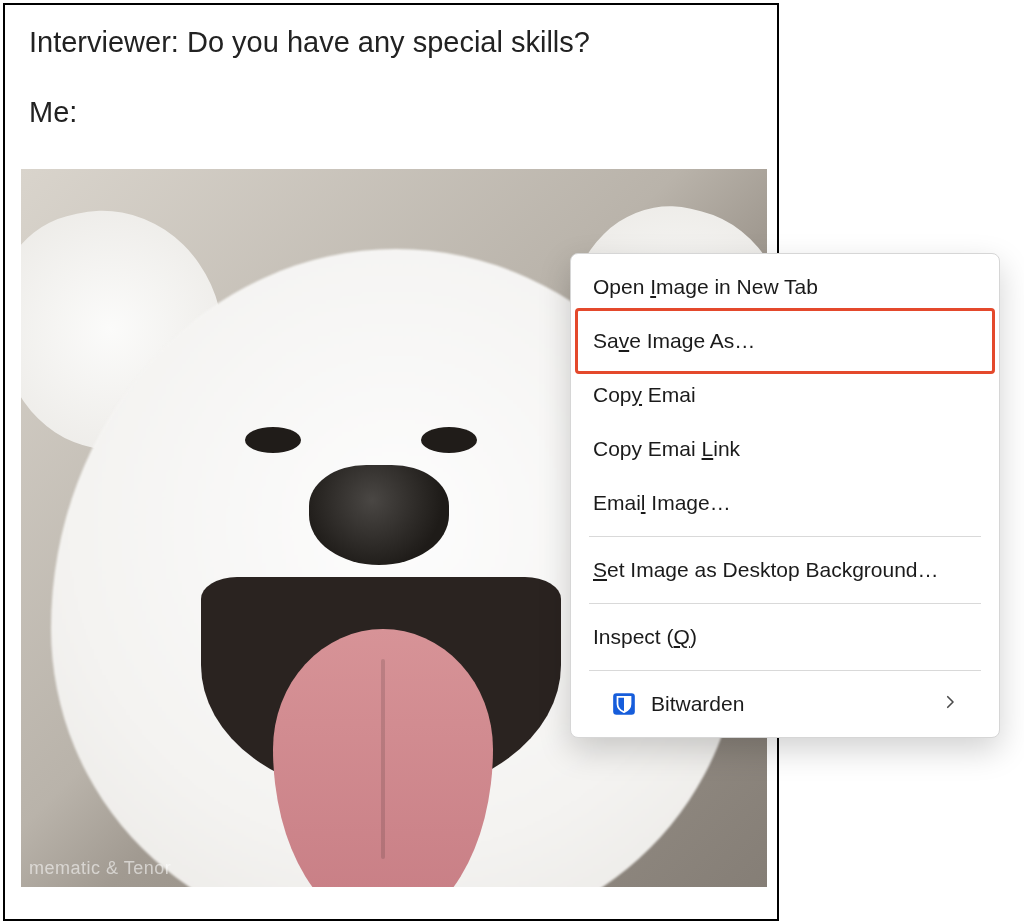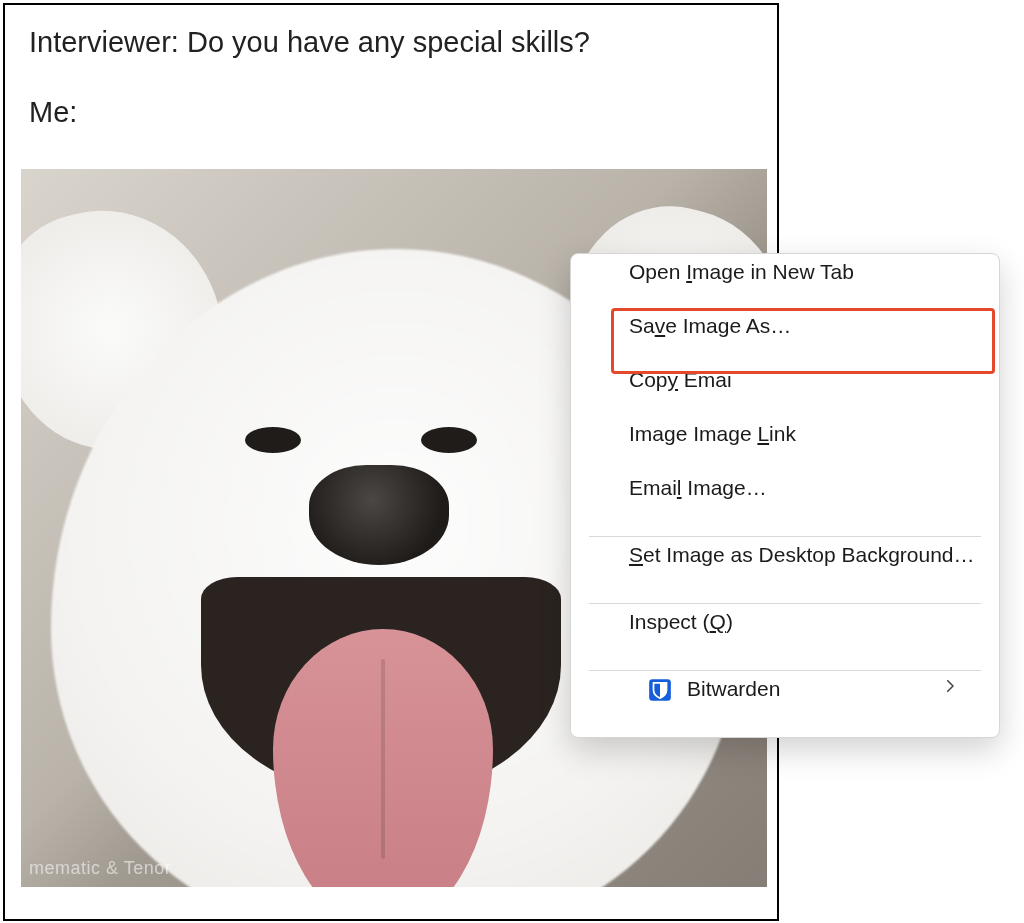--- a/index.html
+++ b/index.html
@@ -113,25 +113,25 @@
       background: #fff;
       border: 1px solid #d6d6d6;
       border-radius: 8px;
       box-shadow: 0 12px 32px rgba(0,0,0,.18);
       padding: 6px 0;
       font-size: 21px;
       color: #1b1b1b;
     }
     .menu-item {
       display: flex;
+      align-items: center;
       height: 54px;
       padding: 0 40px;
       cursor: default;
       gap: 14px;
-      margin-left: 36px;
     }
     .menu-item.highlight {
       position: relative;
     }
     .menu-item.highlight::before {
       content: "";
       position: absolute;
       left: 4px; right: 4px; top: -6px; bottom: -6px;
       border: 3px solid #e4492c;
       border-radius: 4px;
@@ -200,21 +200,21 @@
   </div>
 
   <div class="menu-item no-icon-pad">
     <span class="menu-label">
       <span>Cop</span><span class="u">y</span><span> Emai</span>
     </span>
   </div>
 
   <div class="menu-item no-icon-pad">
     <span class="menu-label">
-      <span>Image Image </span><span class="u">L</span><span>ink</span>
+      <span>Copy Emai </span><span class="u">L</span><span>ink</span>
     </span>
   </div>
 
   <div class="menu-item no-icon-pad">
     <span class="menu-label">
       <span>Emai</span><span class="u">l</span><span> Image…</span>
     </span>
   </div>
 
   <div class="divider"></div>

